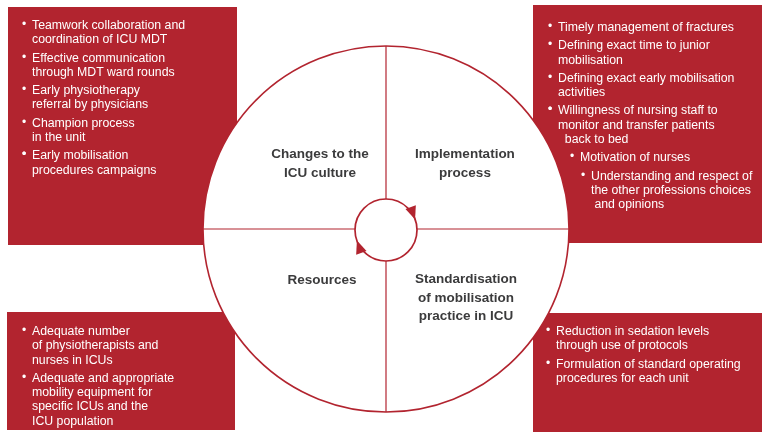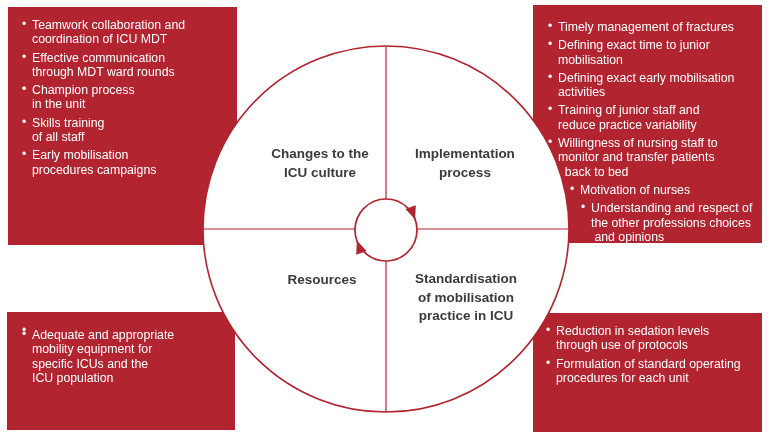--- a/index.html
+++ b/index.html
@@ -39,52 +39,53 @@
 <body>
 
 <div class="canvas">
 
   <div class="redbox" id="box-top-left" style="left:8px;top:7px;width:229px;height:238px;">
     <ul>
         <li class="bullet-item indent0"><span class="dot">•</span><span class="txt">Teamwork collaboration and
 coordination of ICU MDT</span></li>
         <li class="bullet-item indent0"><span class="dot">•</span><span class="txt">Effective communication
 through MDT ward rounds</span></li>
-        <li class="bullet-item indent0"><span class="dot">•</span></li>
+        <li class="bullet-item indent0"><span class="dot">•</span><span class="txt">Early physiotherapy
+referral by physicians</span></li>
         <li class="bullet-item indent0"><span class="dot">•</span><span class="txt">Champion process
 in the unit</span></li>
-        <li class="bullet-item indent0"><span class="dot">•</span><span class="txt">Skills training
-of all staff</span></li>
+        <li class="bullet-item indent0"><span class="dot">•</span></li>
         <li class="bullet-item indent0"><span class="dot">•</span><span class="txt">Early mobilisation
 procedures campaigns</span></li>
       </ul>
   </div>
 
   <div class="redbox" id="box-top-right" style="left:533px;top:5px;width:229px;height:238px;">
     <ul>
         <li class="bullet-item indent0"><span class="dot">•</span><span class="txt">Timely management of fractures</span></li>
         <li class="bullet-item indent0"><span class="dot">•</span><span class="txt">Defining exact time to junior
 mobilisation</span></li>
         <li class="bullet-item indent0"><span class="dot">•</span><span class="txt">Defining exact early mobilisation
 activities</span></li>
-        <li class="bullet-item indent0"><span class="dot">•</span><span class="txt">Training of junior staff and
-reduce practice variability</span></li>
+        <li class="bullet-item indent0"><span class="dot">•</span></li>
         <li class="bullet-item indent0"><span class="dot">•</span><span class="txt">Willingness of nursing staff to
 monitor and transfer patients
 &nbsp;&nbsp;back to bed</span></li>
         <li class="bullet-item indent1"><span class="dot">•</span><span class="txt">Motivation of nurses</span></li>
         <li class="bullet-item indent2"><span class="dot">•</span><span class="txt">Understanding and respect of
 the other professions choices
 &nbsp;and opinions</span></li>
       </ul>
   </div>
 
   <div class="redbox" id="box-bottom-left" style="left:7px;top:312px;width:228px;height:118px;">
     <ul>
-        <li class="bullet-item indent0"><span class="dot">•</span></li>
+        <li class="bullet-item indent0"><span class="dot">•</span><span class="txt">Adequate number
+of physiotherapists and
+nurses in ICUs</span></li>
         <li class="bullet-item indent0"><span class="dot">•</span><span class="txt">Adequate and appropriate
 mobility equipment for
 specific ICUs and the
 ICU population</span></li>
       </ul>
   </div>
 
   <div class="redbox" id="box-bottom-right" style="left:533px;top:313px;width:229px;height:119px;">
     <ul>
         <li class="bullet-item indent0"><span class="dot">•</span><span class="txt">Reduction in sedation levels

